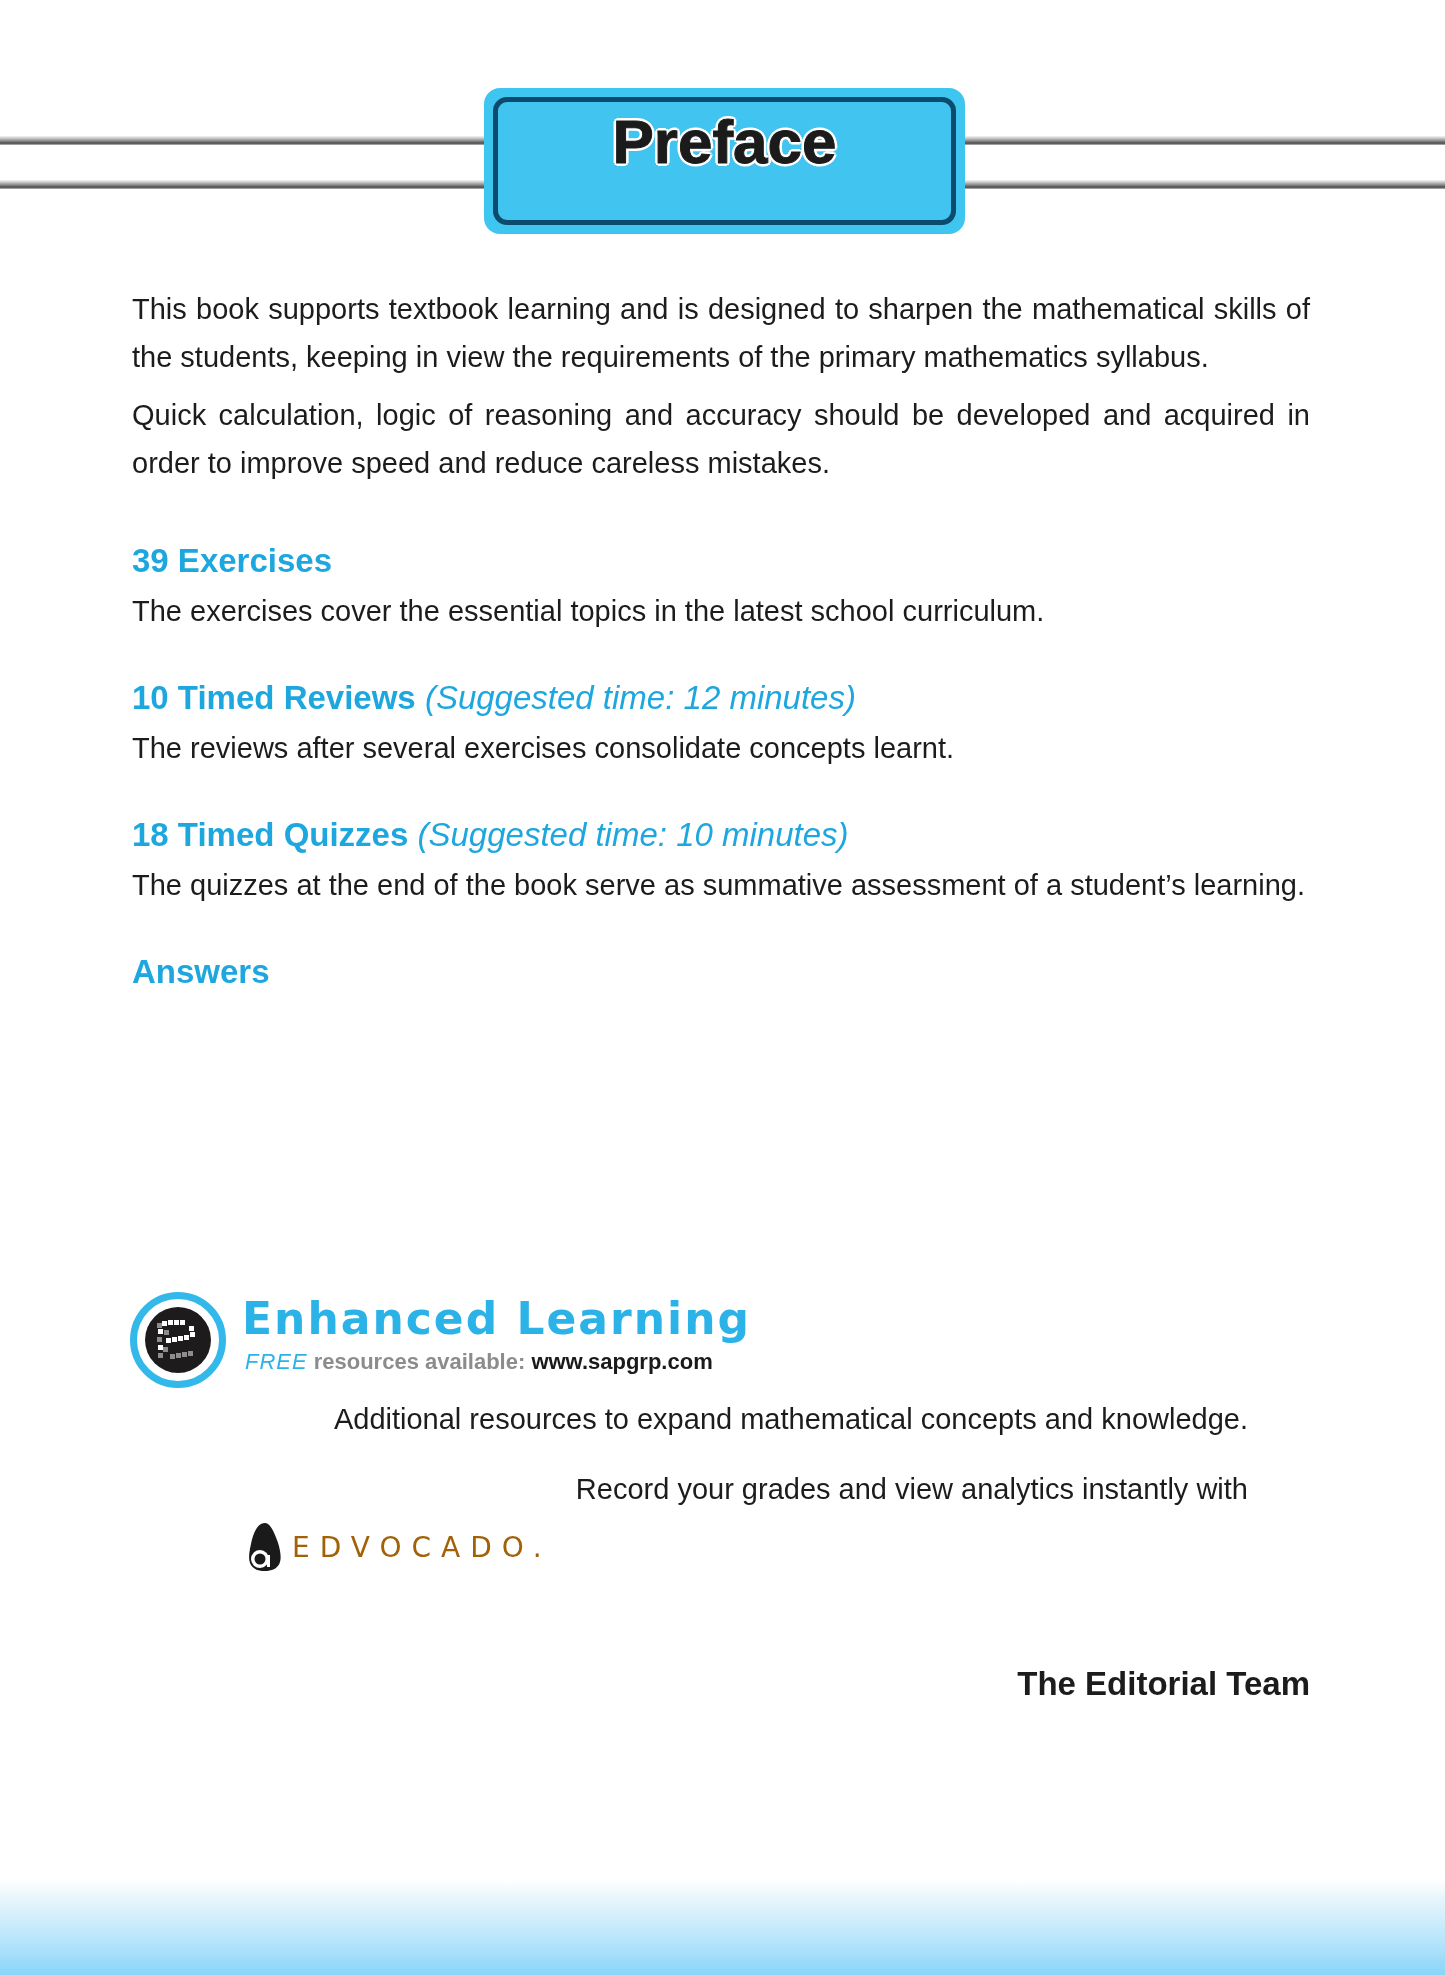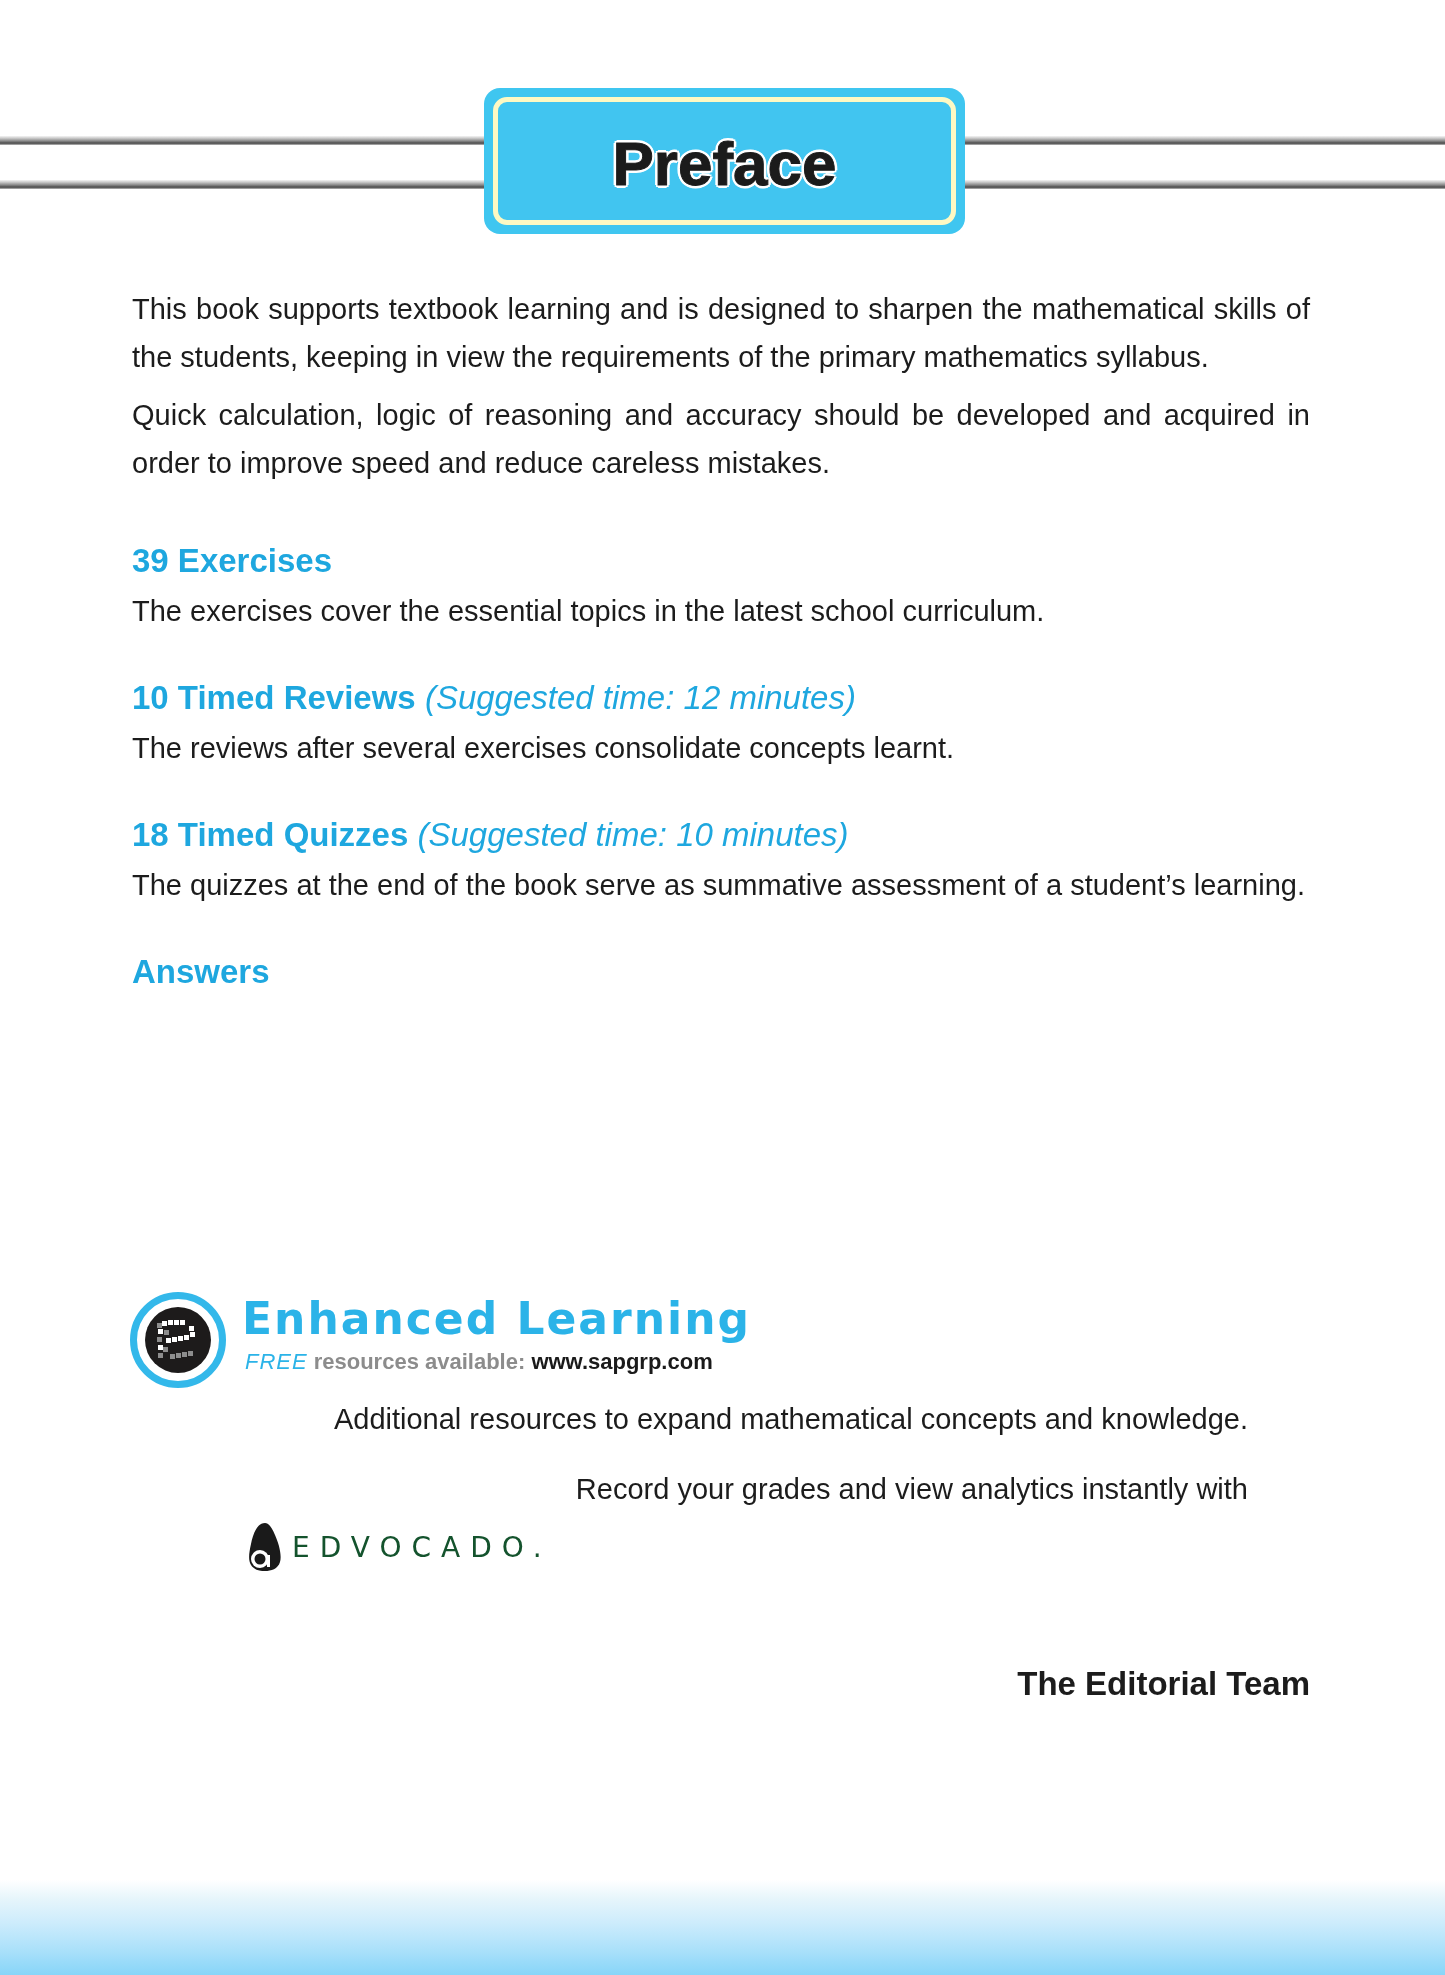--- a/index.html
+++ b/index.html
@@ -35,25 +35,24 @@
       height: 146px;
       background: #3fc6f0;
       border-radius: 16px;
       box-sizing: border-box;
       padding: 9px;
     }
     .title-inner {
       width: 100%;
       height: 100%;
       box-sizing: border-box;
-      border: 5px solid #fef9c3;
+      border: 5px solid #0c4a6e;
       border-radius: 14px;
       background: #41c5f0;
       display: flex;
-      align-items: center;
       justify-content: center;
     }
     .title-text {
       font-family: "Liberation Sans", sans-serif;
       font-weight: bold;
       font-size: 62px;
       color: #1b1b1b;
       letter-spacing: 0px;
       -webkit-text-stroke: 1px #1b1b1b;
       text-shadow:
@@ -183,21 +182,21 @@
     .edvocado-mark {
       width: 34px;
       height: 50px;
       position: relative;
       margin-right: 10px;
     }
     .edvocado-word {
       font-family: "DejaVu Sans", sans-serif;
       font-size: 28px;
       letter-spacing: 10px;
-      color: #14532d;
+      color: #a16207;
       font-weight: normal;
     }
 
     
     .signature {
       position: absolute;
       right: 135px;
       top: 1665px;
       font-size: 33px;
       font-weight: bold;

